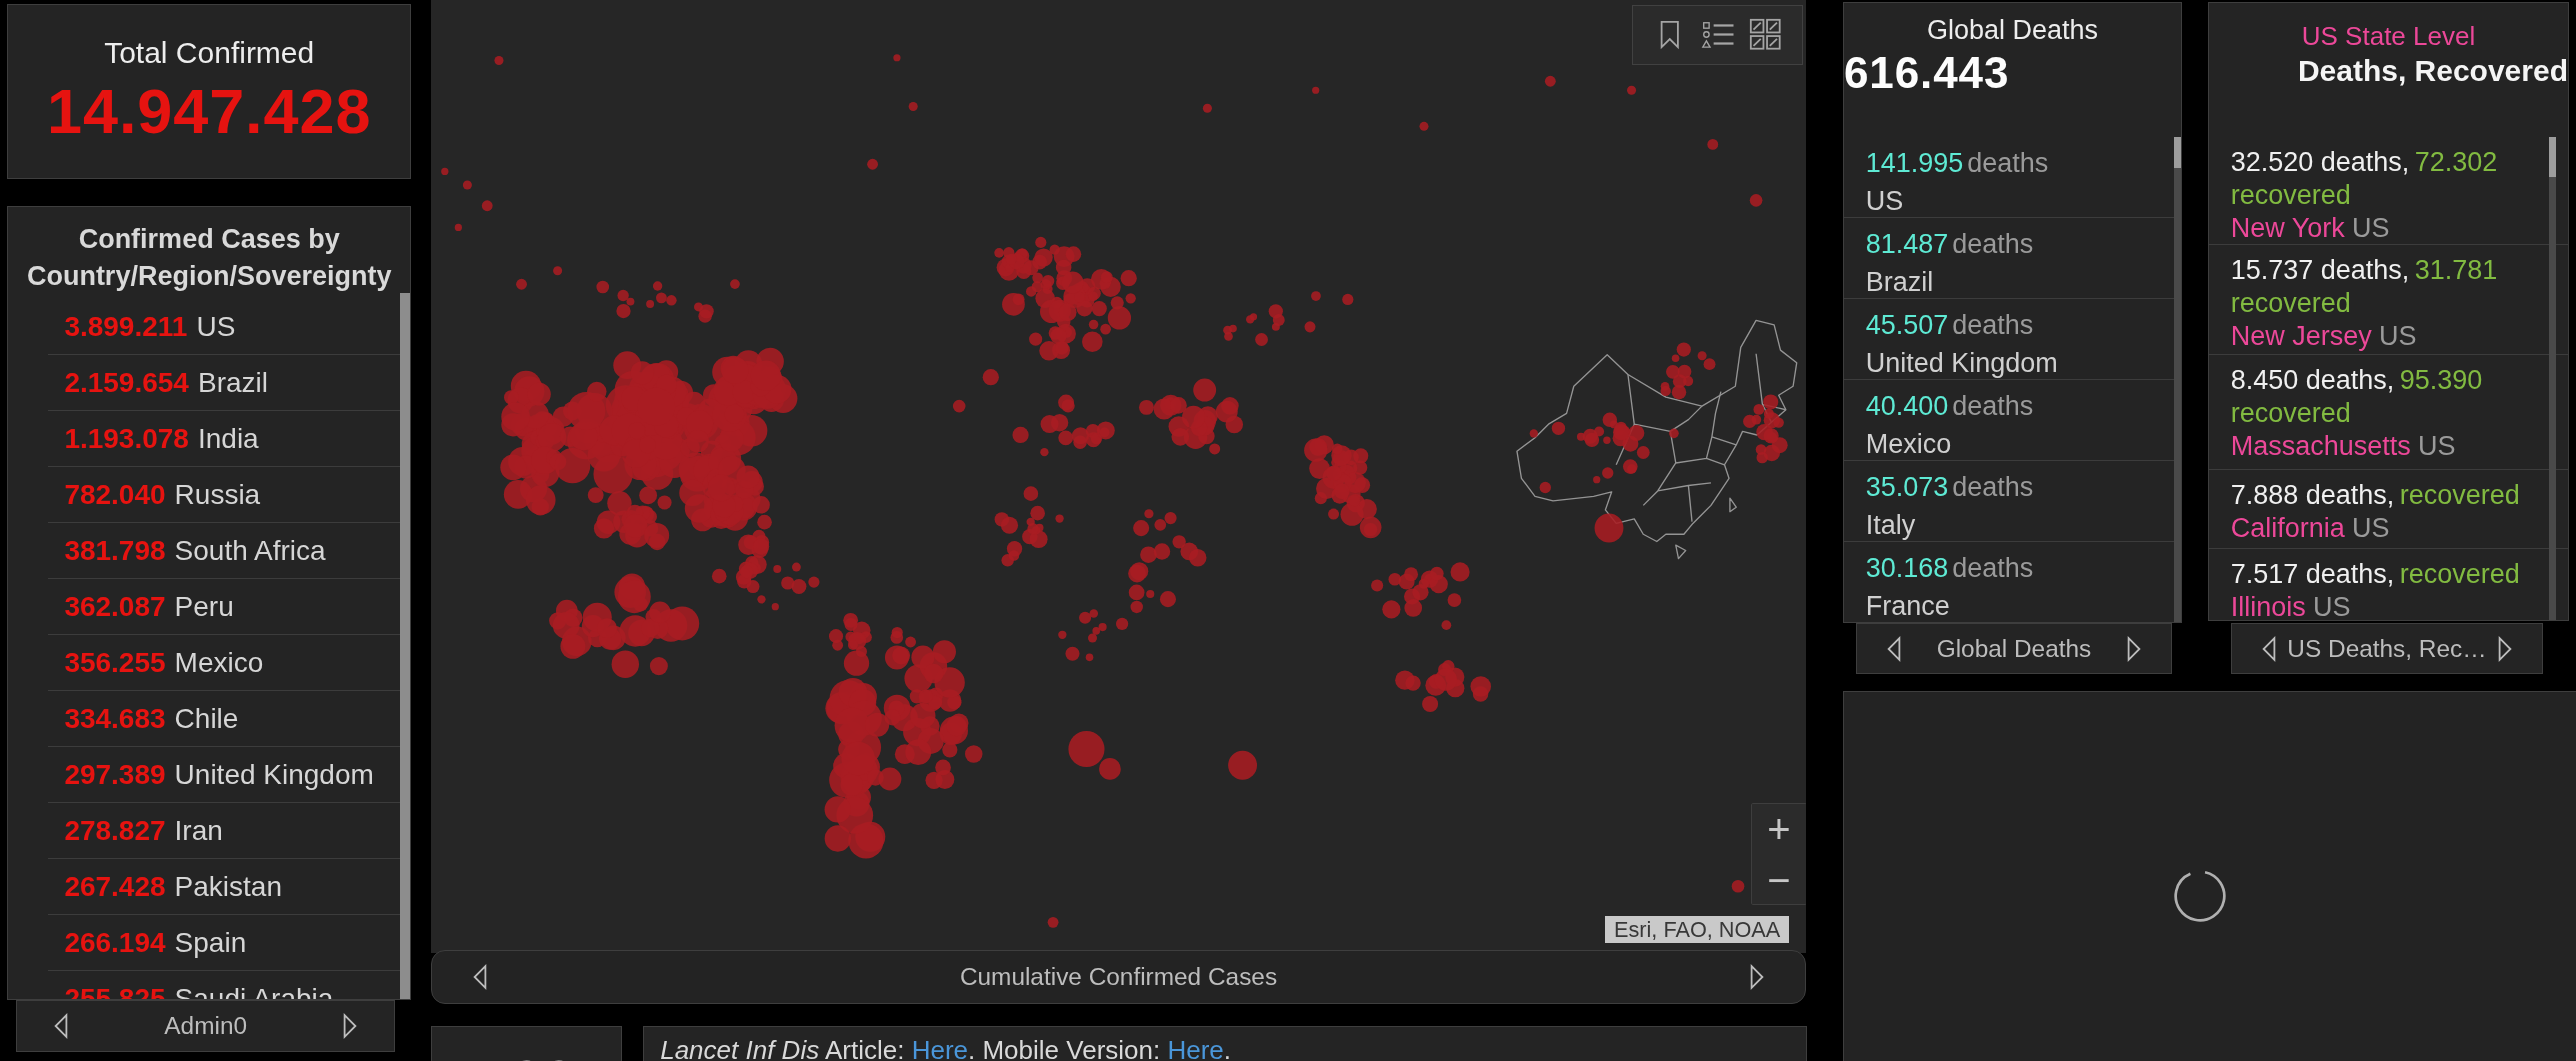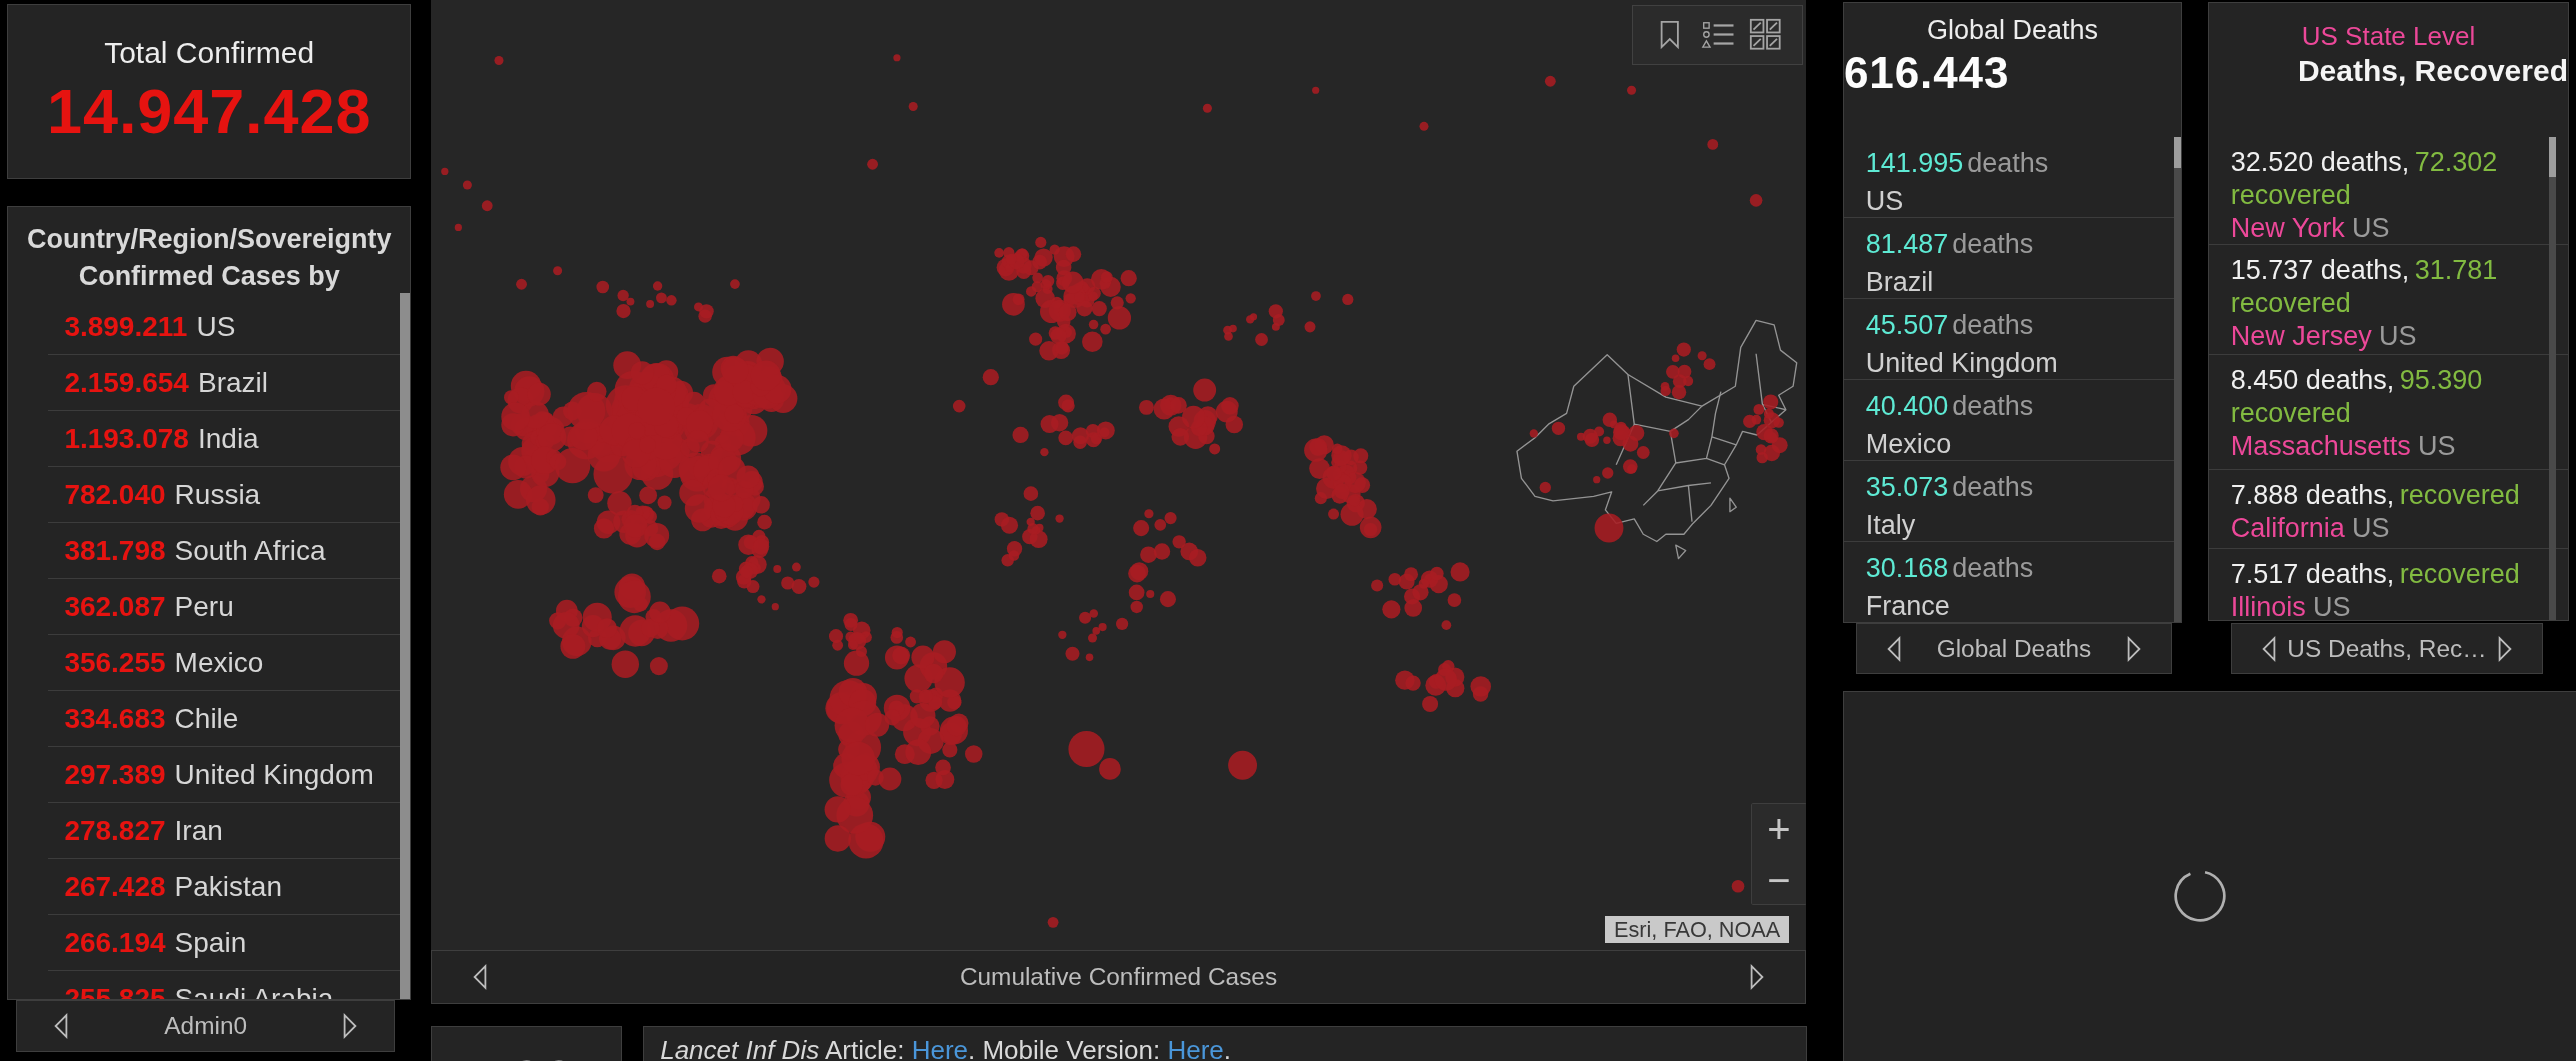--- a/index.html
+++ b/index.html
@@ -24,21 +24,21 @@
   .c-name { font-size:28px; color:#d6d6d6; margin-left:9px; }
   #confirmed-scroll { position:absolute; left:392px; top:86px; width:10.8px; height:706px; background:#8d8d8d; }
 
   .pager { position:absolute; background:#242424; border:0.9px solid #3e3e3e; }
   .pager-label { position:absolute; left:0; top:0; width:100%; height:100%; display:flex;
     align-items:center; justify-content:center; font-size:24.4px; color:#bdbdbd; }
   .pager-arrow { position:absolute; top:50%; transform:translateY(-50%); width:20px; height:27px; cursor:pointer; }
   .pager-arrow svg { display:block; }
 
   #admin-pager { left:16.2px; top:1000px; width:379px; height:52px; }
-  #map-pager   { left:431px; top:950px; width:1375px; height:54px; background:#232323; }
+  #map-pager   { left:431px; top:950px; width:1375px; height:54px; background:#232323;border-radius:14px; }
   #global-pager{ left:1856px; top:623px; width:316px; height:51px; }
   #us-pager    { left:2231px; top:623px; width:312px; height:51px; }
 
   
   #map { position:absolute; left:431px; top:0; width:1375px; height:953px; background:#262626; overflow:hidden; }
   #map-svg { position:absolute; left:0; top:0; }
   #map-toolbar { position:absolute; left:1201px; top:4.5px; width:171px; height:60px; background:rgba(43,43,43,.95);
     border:0.9px solid #414141; display:flex; align-items:center; justify-content:space-around; padding:0 12.6px; }
   .tool-icon { width:32.5px; height:34px; display:flex; align-items:center; justify-content:center; cursor:pointer; }
   #zoom-ctl { position:absolute; left:1320px; top:803px; width:56px; height:102px; background:#2b2b2b;
@@ -91,22 +91,22 @@
 
 <div id="screen">
 
   <div id="total-panel" class="panel">
     <div id="total-title">Total Confirmed</div>
     <div id="total-value">14.947.428</div>
   </div>
 
   <div id="confirmed-panel" class="panel">
     <div id="confirmed-header">
+      <div>Confirmed Cases by</div>
       <div>Country/Region/Sovereignty</div>
-      <div>Confirmed Cases by</div>
     </div>
     <div id="confirmed-rows">
       <div class="c-row"><span class="c-val">3.899.211</span><span class="c-name">US</span></div>
       <div class="c-row"><span class="c-val">2.159.654</span><span class="c-name">Brazil</span></div>
       <div class="c-row"><span class="c-val">1.193.078</span><span class="c-name">India</span></div>
       <div class="c-row"><span class="c-val">782.040</span><span class="c-name">Russia</span></div>
       <div class="c-row"><span class="c-val">381.798</span><span class="c-name">South Africa</span></div>
       <div class="c-row"><span class="c-val">362.087</span><span class="c-name">Peru</span></div>
       <div class="c-row"><span class="c-val">356.255</span><span class="c-name">Mexico</span></div>
       <div class="c-row"><span class="c-val">334.683</span><span class="c-name">Chile</span></div>

